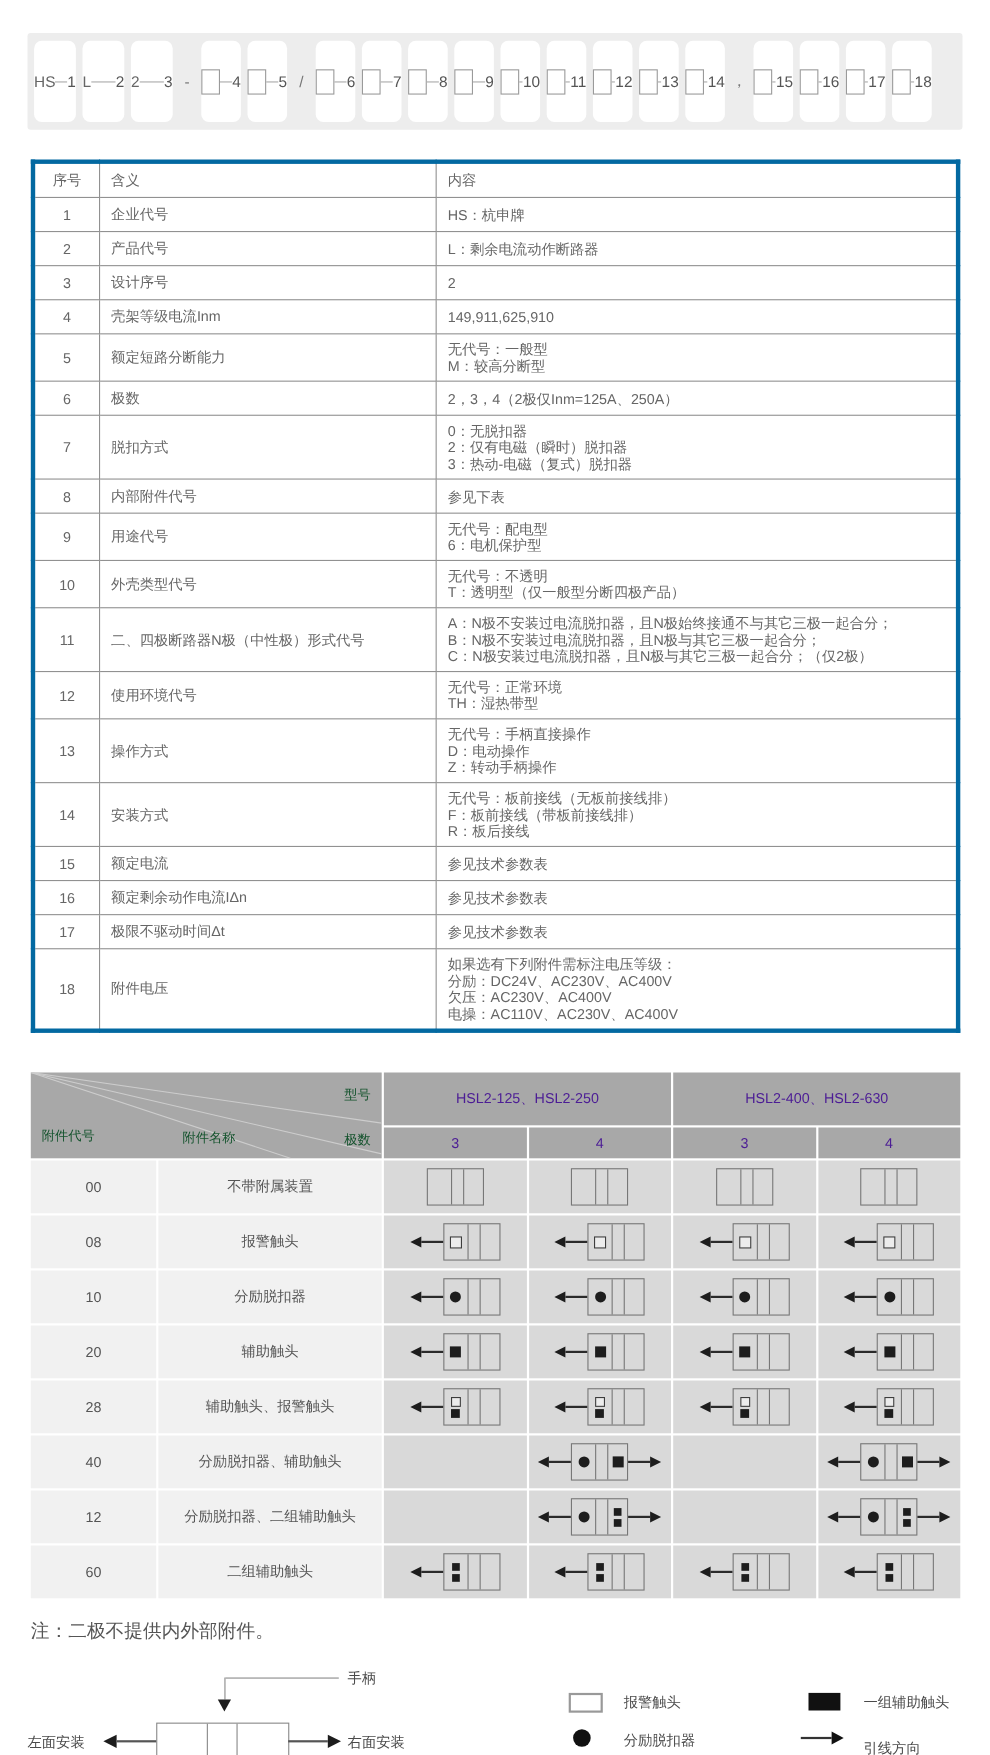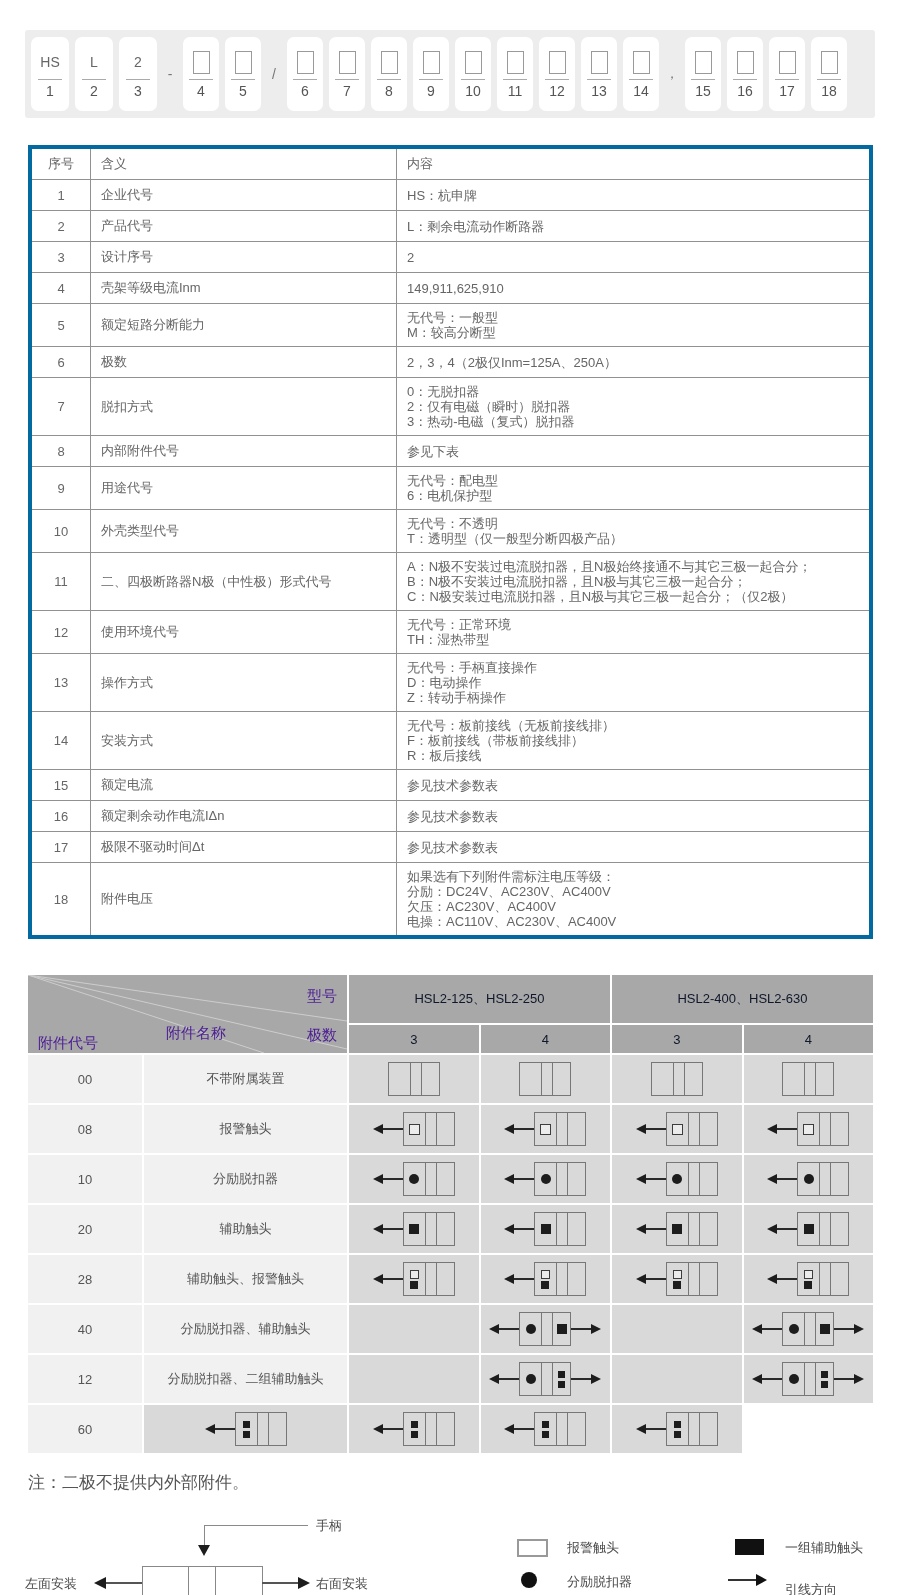--- a/index.html
+++ b/index.html
@@ -1,21 +1,21 @@
 <!DOCTYPE html>
 <html><head>
 <meta charset="utf-8">
 <style>
   html,body{margin:0;padding:0;background:#fff;}
   body{width:900px;font-family:"Liberation Sans","DejaVu Sans",sans-serif;color:#595959;}
 
   
   .strip{margin:30px 25px 0 25px;height:88px;background:#ededed;border-radius:3px;
          display:flex;align-items:center;padding:0 6px;gap:6px;}
-  .mbox{background:#fff;border-radius:7px;height:74px;display:flex;flex-direction:column;
+  .mbox{background:#fff;border-radius:7px;height:74px;display:flex;
         align-items:center;justify-content:center;flex:0 0 auto;}
   .mbox.lbl{width:38px;} .mbox.ph{width:36px;}
   .mval{font-size:14px;color:#666;height:26px;display:flex;align-items:center;justify-content:center;}
   .phsq{display:inline-block;width:15px;height:21px;border:1px solid #9a9a9a;background:#fff;}
   .mline{width:24px;height:1px;background:#aaa;margin:4px 0 3px 0;}
   .mnum{font-size:14px;color:#555;}
   .msep{flex:0 0 14px;text-align:center;font-size:14px;color:#777;}
 
   
   table.main{border-collapse:collapse;margin:27px 27px 0 28px;width:845px;
@@ -24,27 +24,27 @@
              color:#666;padding:6px 10px;text-align:left;vertical-align:middle;}
   table.main .no{width:54px;text-align:center;padding:6px 2px;}
   table.main .mean{width:285px;}
   table.main .cont div{line-height:15px;}
   table.main tr{height:30px;}
 
   
   .acc{margin:36px 27px 0 28px;width:845px;background:#fff;display:grid;
        grid-template-columns:114px 203px 1fr 1fr 1fr 1fr;gap:2px;}
   .acc .cell{display:flex;align-items:center;justify-content:center;}
-  .acc .hdr{background:#a8a8a8;color:#0f172a;font-size:13px;}
+  .acc .hdr{background:#a8a8a8;color:#4c1d95;font-size:13px;}
   .corner{grid-column:1 / span 2;grid-row:1 / span 2;position:relative;background:#a8a8a8;height:78px;}
   .corner svg{position:absolute;left:0;top:0;width:100%;height:100%;}
-  .corner .t{position:absolute;font-size:15px;color:#4c1d95;}
+  .corner .t{position:absolute;font-size:12px;color:#14532d;}
   .corner .t.model{right:10px;top:12px;}
   .corner .t.poles{right:10px;bottom:8px;}
-  .corner .t.code{left:10px;bottom:0;}
+  .corner .t.code{left:10px;bottom:12px;}
   .corner .t.name{left:138px;bottom:10px;}
   .group{grid-column:span 2;height:48px;}
   .pole{height:28px;}
   .acc .codec,.acc .namec{background:#f1f1f1;color:#555;font-size:13px;height:48px;}
   .acc .diagc{background:#d9d9d9;height:48px;}
 
   
   .diag{display:flex;align-items:center;}
   .diag[data-kind="none"]{visibility:hidden;}
   .arr{display:none;align-items:center;}
@@ -828,20 +828,21 @@
           </span>
         </span>
         <span class="arr arr-r">
           <i class="line"></i>
           <i class="head-r"></i>
         </span>
       </div>
     </div>
 
   <div class="cell codec">60</div>
+  <div class="cell namec">二组辅助触头</div>
   <div class="cell diagc">
       <div class="diag" data-kind="2aux">
         <span class="arr arr-l">
           <i class="head-l"></i>
           <i class="line"></i>
         </span>
         <span class="bbox">
           <span class="comp c1">
             <i class="sym two">
               <b></b>

